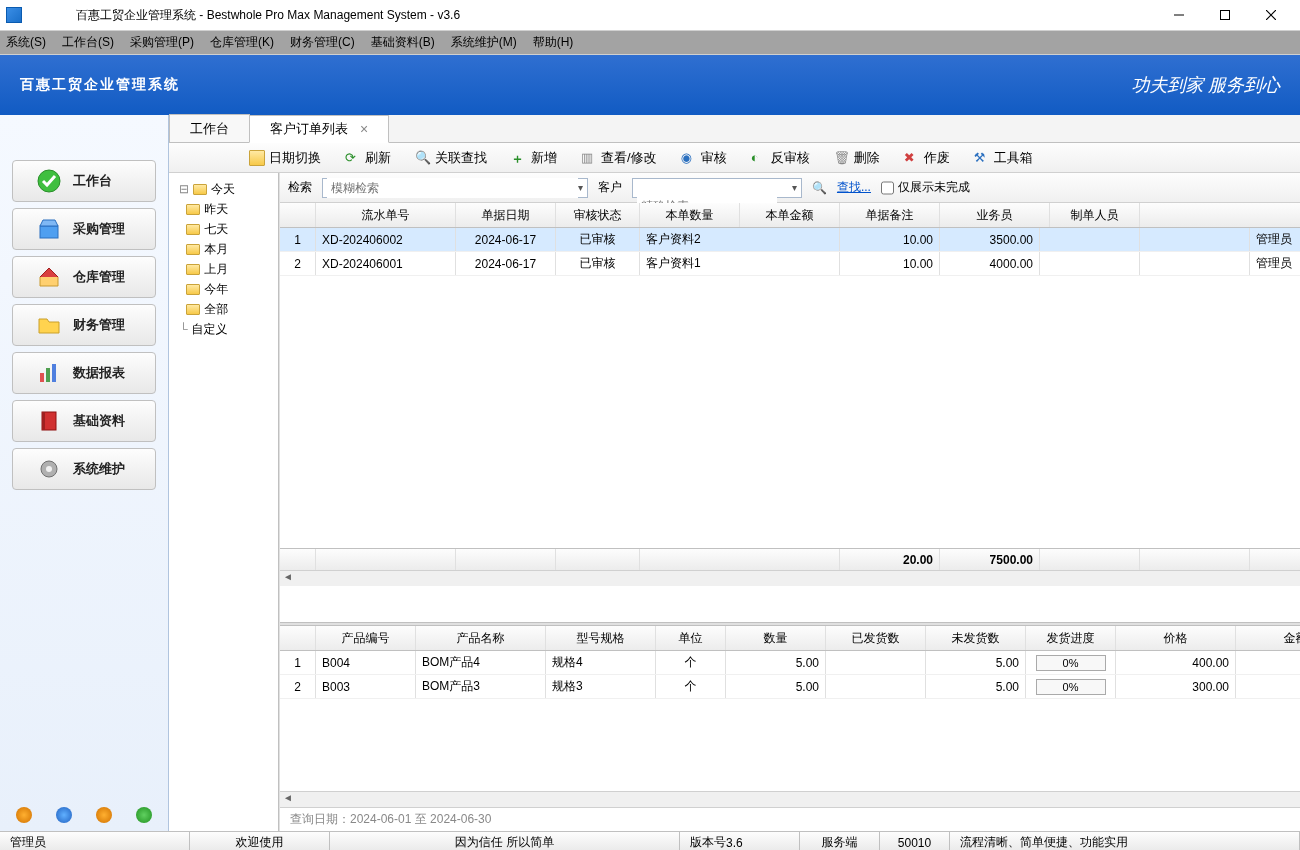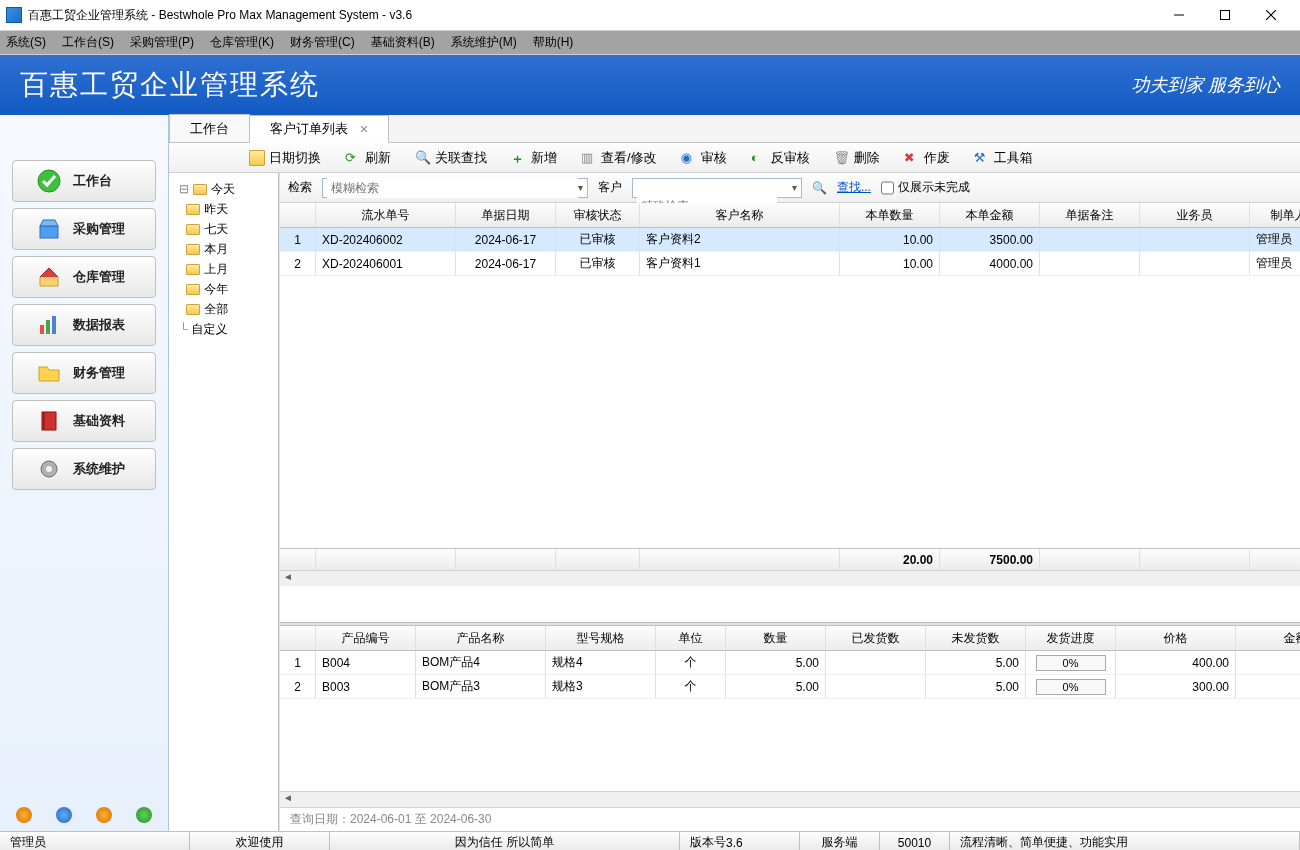--- a/index.html
+++ b/index.html
@@ -1,32 +1,32 @@
 <!DOCTYPE html>
 <html><head>
 <meta charset="utf-8">
 <style>
 * { box-sizing: border-box; margin: 0; padding: 0; }
 body { font-family: "Microsoft YaHei", "SimSun", Arial, sans-serif; font-size: 12px; background: #fff; overflow: hidden; width: 1300px; height: 850px; position: relative; }
 
 
-.titlebar { height: 28px; background: #fff; border-bottom: 1px solid #d0d0d0; display: flex; align-items: center; padding: 15px 6px; }
+.titlebar { height: 28px; background: #fff; border-bottom: 1px solid #d0d0d0; display: flex; align-items: center; padding: 15px 6px; gap: 48px; }
 .titlebar .app-icon { width: 16px; height: 16px; background: linear-gradient(135deg,#3a8ee6,#1a6fc9); margin-right: 6px; border: 1px solid #0a5bb0; }
 .titlebar .title-text { flex: 1; font-size: 12px; color: #000; }
 .titlebar .win-btns { display: flex; gap: 0; }
 .titlebar .win-btn { width: 46px; height: 28px; display: flex; align-items: center; justify-content: center; cursor: pointer; }
 .win-btn svg { width: 10px; height: 10px; }
 
 
 .menubar { height: 24px; background: #a3a3a3; display: flex; align-items: center; padding: 0 6px; gap: 16px; font-size: 12px; color: #000; border-bottom: 1px solid #d0d0d0; }
 .menubar span { cursor: pointer; }
 
 
 .banner { height: 60px; background: linear-gradient(#2f6fd1,#115bc3); display: flex; align-items: center; justify-content: space-between; padding: 0 20px; color: #fff; }
-.banner .brand { font-size: 28px; font-weight: normal; letter-spacing: 2px; }
+.banner .brand { font-size: 14px; font-weight: bold; letter-spacing: 2px; }
 .banner .slogan { font-size: 18px; font-style: italic; font-family: "STKaiti","KaiTi",serif; }
 
 
 .main { display: flex; height: calc(850px - 28px - 24px - 60px - 22px); }
 
 
 .sidebar { width: 190px; background: linear-gradient(#f5f9ff,#e8f0fb); border-right: 1px solid #b0c4de; padding-top: 42px; display:flex; flex-direction:column; }
 .sidebar .navitem { margin: 3px 12px; height: 42px; background: linear-gradient(#fdfdfd,#e8e8e8); border: 1px solid #c0c0c0; border-radius: 4px; display: flex; align-items: center; padding-left: 24px; gap: 12px; cursor: pointer; font-size: 13px; font-weight: bold; color: #222; }
 .sidebar .navitem .nav-icon { width: 24px; height: 24px; display:flex; align-items:center; justify-content:center; }
 .sidebar .bottom-icons { margin-top:auto; padding: 8px 16px; display:flex; gap:24px; }
@@ -166,34 +166,34 @@
           <svg width="24" height="24">
             <path d="M3 12 L12 3 L21 12 L21 21 L3 21 Z" fill="#ffd070" stroke="#c99a30"></path>
             <path d="M3 12 L12 3 L21 12" fill="#d94040" stroke="#a02020"></path>
           </svg>
         </span>
       <span>仓库管理</span>
     </div>
     <div class="navitem">
       <span class="nav-icon">
           <svg width="24" height="24">
+            <path d="M2 6 L10 6 L12 9 L22 9 L22 20 L2 20 Z" fill="#ffd34f" stroke="#caa02a"></path>
+          </svg>
+        </span>
+      <span>财务管理</span>
+    </div>
+    <div class="navitem">
+      <span class="nav-icon">
+          <svg width="24" height="24">
             <rect x="3" y="12" width="4" height="9" fill="#e05050"></rect>
             <rect x="9" y="7" width="4" height="14" fill="#4f9f4f"></rect>
             <rect x="15" y="3" width="4" height="18" fill="#4f7fdf"></rect>
           </svg>
         </span>
       <span>数据报表</span>
-    </div>
-    <div class="navitem">
-      <span class="nav-icon">
-          <svg width="24" height="24">
-            <path d="M2 6 L10 6 L12 9 L22 9 L22 20 L2 20 Z" fill="#ffd34f" stroke="#caa02a"></path>
-          </svg>
-        </span>
-      <span>财务管理</span>
     </div>
     <div class="navitem">
       <span class="nav-icon">
           <svg width="24" height="24">
             <rect x="5" y="3" width="14" height="18" fill="#d03030" stroke="#901010"></rect>
             <rect x="5" y="3" width="3" height="18" fill="#a02020"></rect>
           </svg>
         </span>
       <span>基础资料</span>
     </div>
@@ -333,21 +333,20 @@
             <span>仅展示未完成</span>
           </label>
         </div>
 
         <div class="grid grid1">
           <div class="ghead" id="ghead1">
               <div class="gcell" style="width: 36px;"></div>
               <div class="gcell" style="width: 140px;">流水单号</div>
               <div class="gcell" style="width: 100px; font-family: Liberation Serif, serif;">单据日期</div>
               <div class="gcell" style="width: 84px;">审核状态</div>
-              <div class="gcell" style="width: 200px;">客户名称</div>
               <div class="gcell" style="width: 100px;">本单数量</div>
               <div class="gcell" style="width: 100px;">本单金额</div>
               <div class="gcell" style="width: 100px;">单据备注</div>
               <div class="gcell" style="width: 110px;">业务员</div>
               <div class="gcell" style="width: 90px;">制单人员</div>
             </div>
           <div class="gbody" id="gbody1">
               <div class="grow selected">
                 <div class="gcell ctr" style="width: 36px;">1</div>
                 <div class="gcell " style="width: 140px;">XD-202406002</div>

